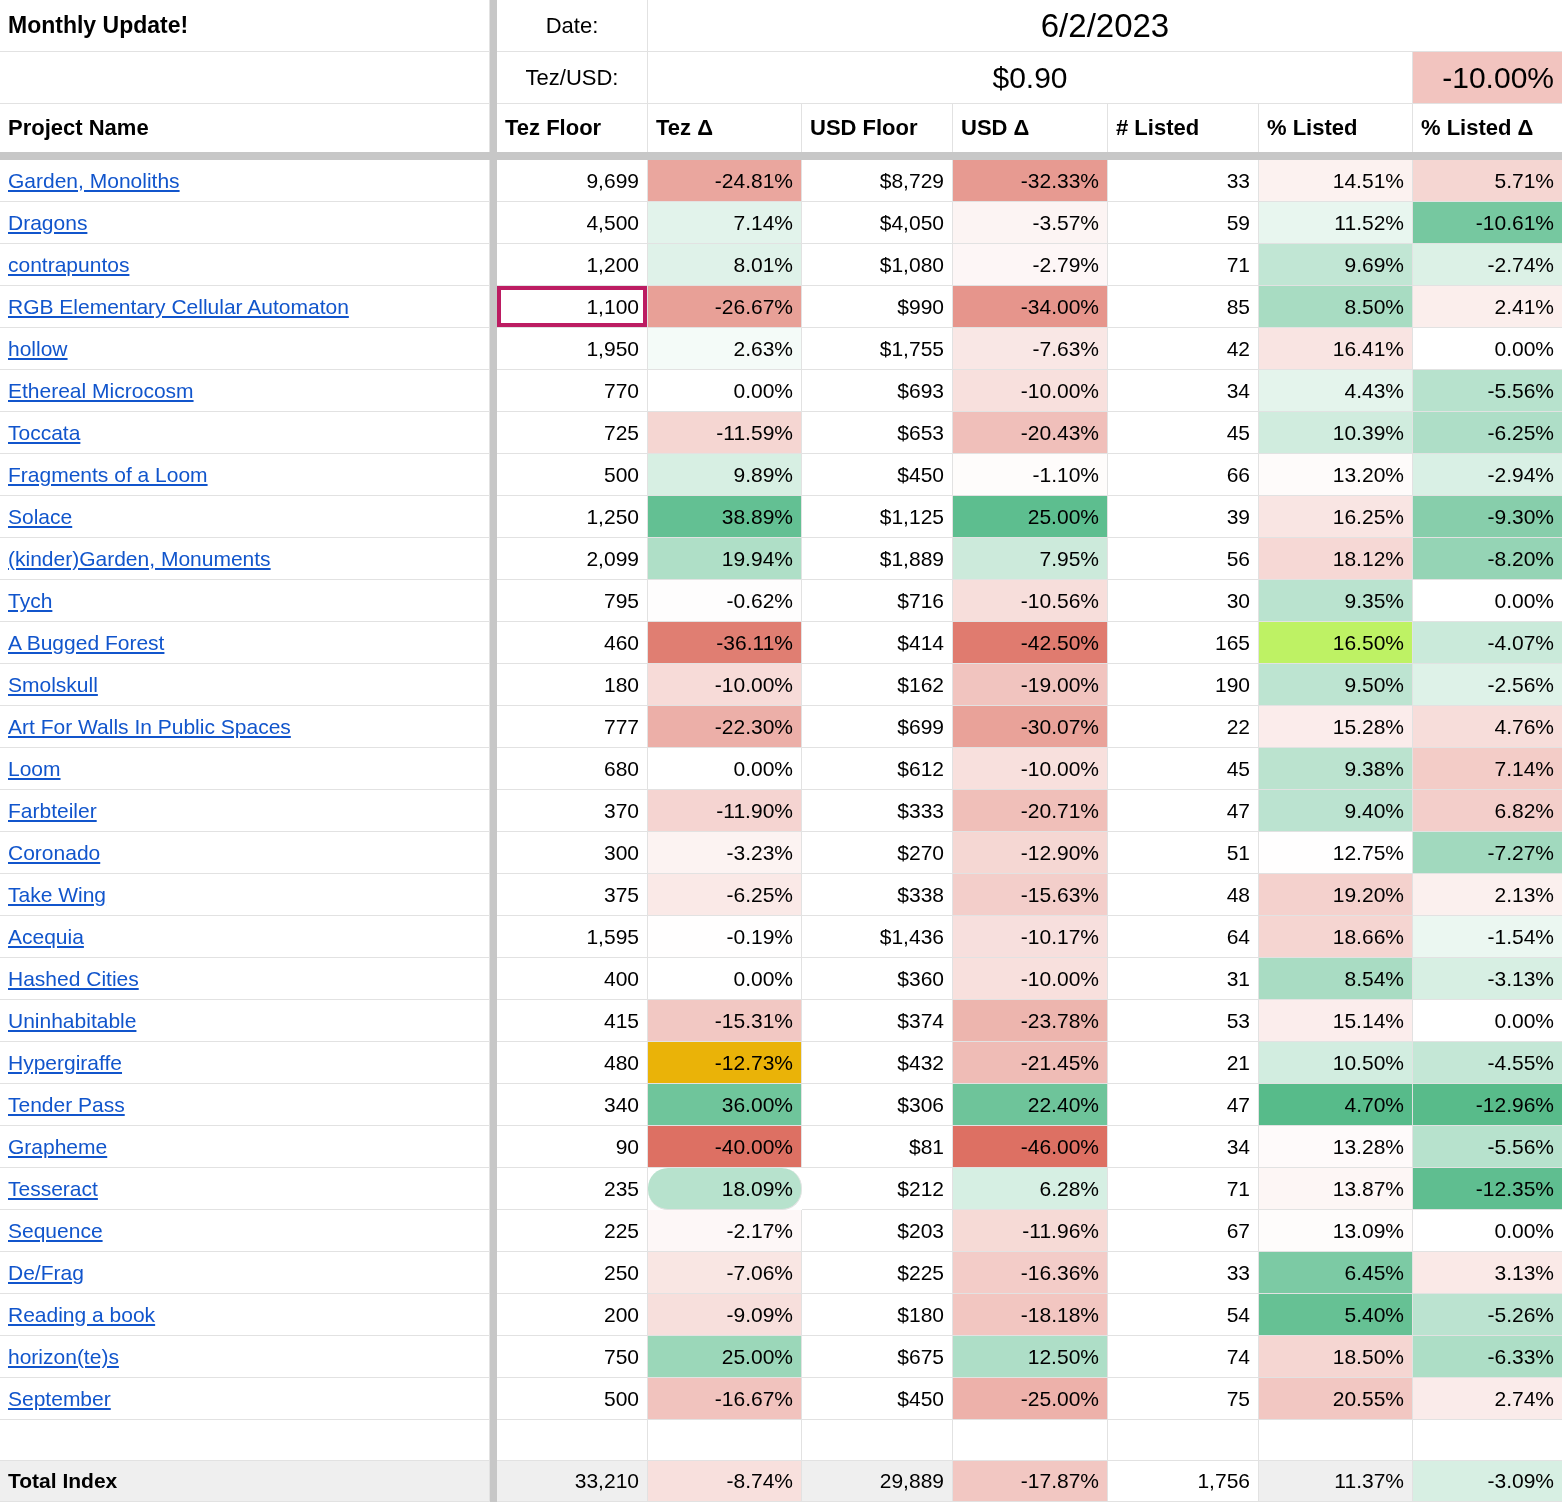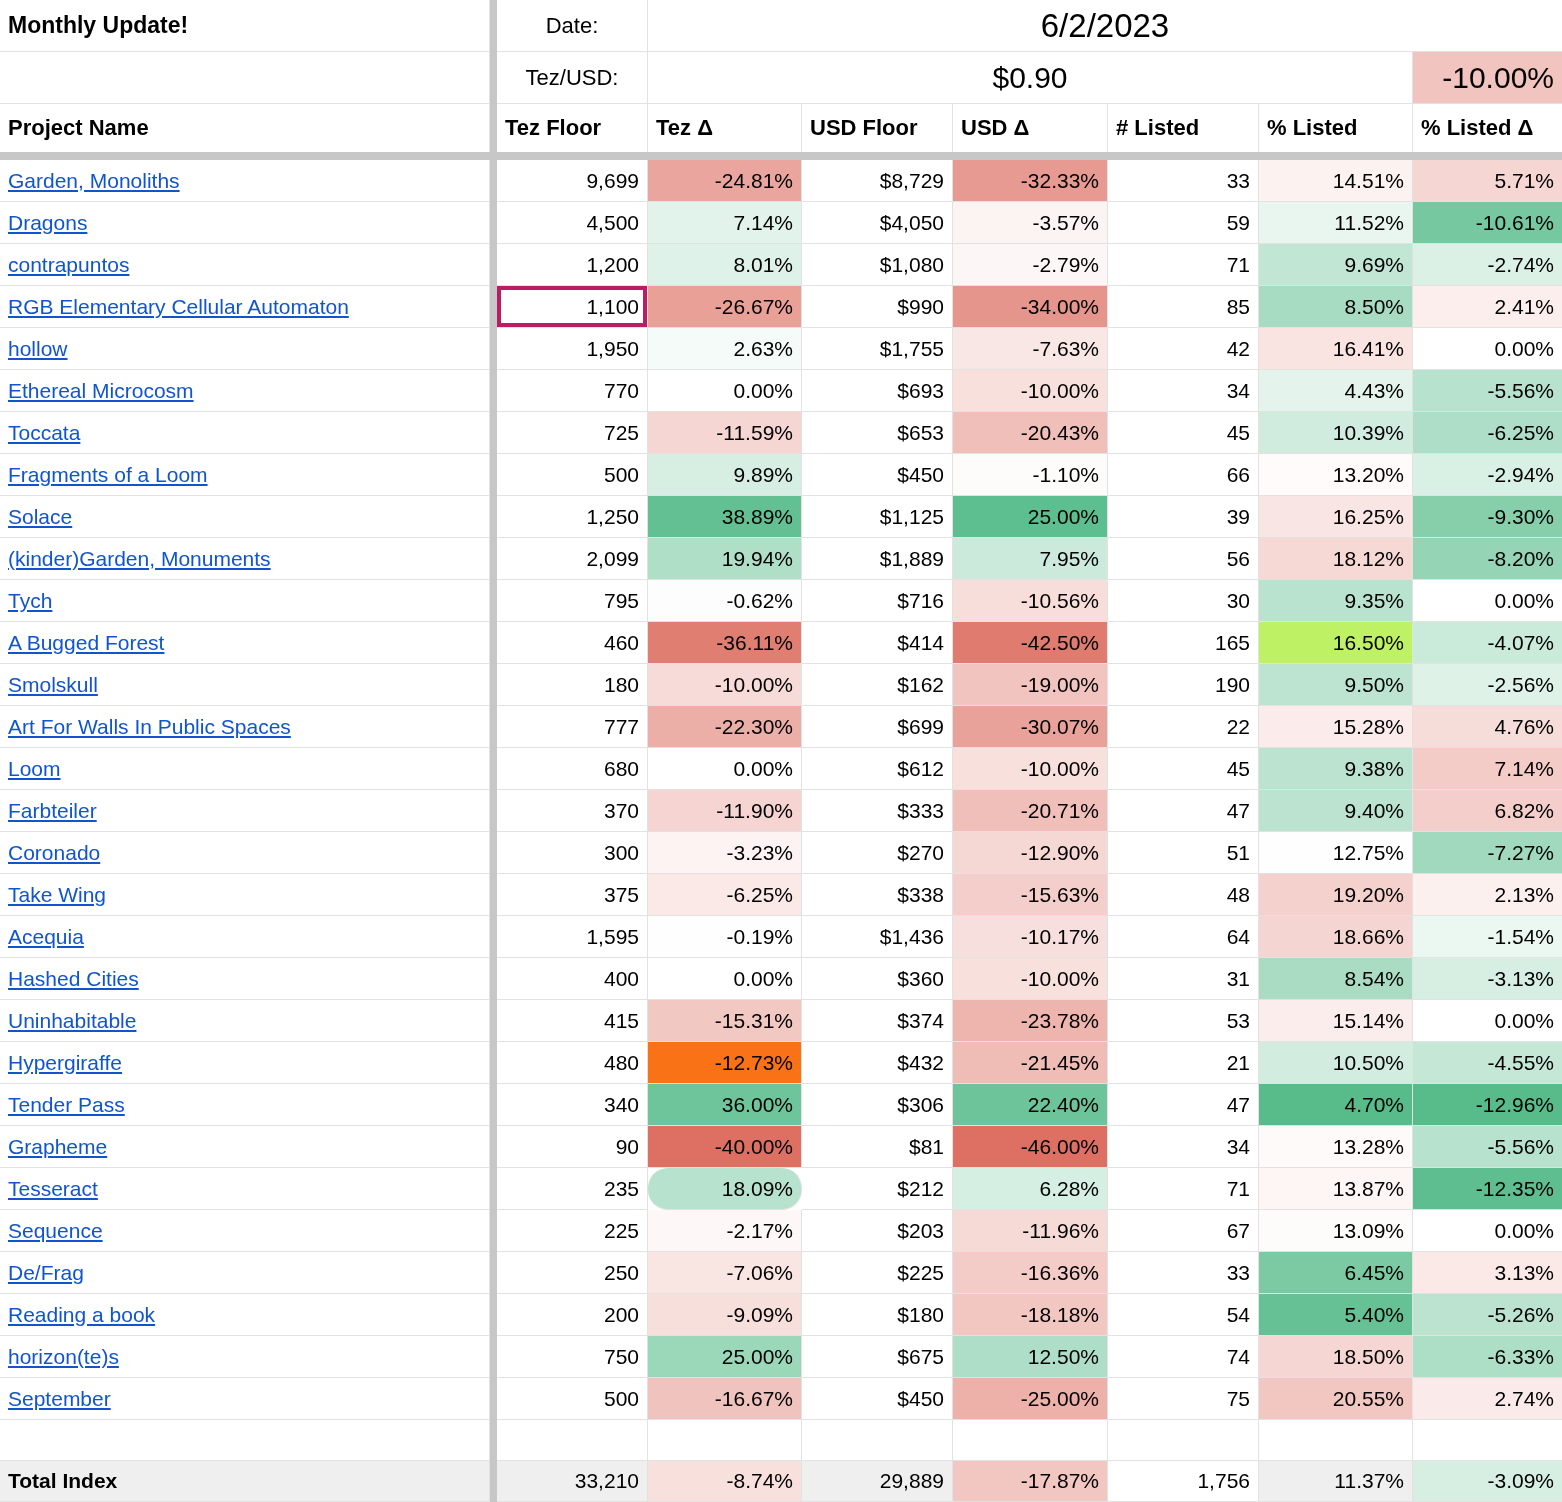--- a/index.html
+++ b/index.html
@@ -259,21 +259,21 @@
     <div class="cell num" style="grid-area: 25 / 4; background: rgb(242, 200, 195);">-15.31%</div>
     <div class="cell num" style="grid-area: 25 / 5;">$374</div>
     <div class="cell num" style="grid-area: 25 / 6; background: rgb(237, 181, 174);">-23.78%</div>
     <div class="cell num" style="grid-area: 25 / 7;">53</div>
     <div class="cell num" style="grid-area: 25 / 8; background: rgb(251, 237, 236);">15.14%</div>
     <div class="cell num nb-r" style="grid-area: 25 / 9;">0.00%</div>
     <div class="cell txt" style="grid-area: 26 / 1;">
       <a class="link">Hypergiraffe</a>
     </div>
     <div class="cell num" style="grid-area: 26 / 3;">480</div>
-    <div class="cell num" style="grid-area: 26 / 4; background: #f97316; padding-left: 12px;">-12.73%</div>
+    <div class="cell num" style="grid-area: 26 / 4; background: #eab308; padding-left: 12px;">-12.73%</div>
     <div class="cell num" style="grid-area: 26 / 5;">$432</div>
     <div class="cell num" style="grid-area: 26 / 6; background: rgb(239, 188, 182);">-21.45%</div>
     <div class="cell num" style="grid-area: 26 / 7;">21</div>
     <div class="cell num" style="grid-area: 26 / 8; background: rgb(210, 237, 224);">10.50%</div>
     <div class="cell num nb-r" style="grid-area: 26 / 9; background: rgb(196, 231, 214);">-4.55%</div>
     <div class="cell txt" style="grid-area: 27 / 1;">
       <a class="link">Tender Pass</a>
     </div>
     <div class="cell num" style="grid-area: 27 / 3;">340</div>
     <div class="cell num" style="grid-area: 27 / 4; background: rgb(111, 197, 155);">36.00%</div>

